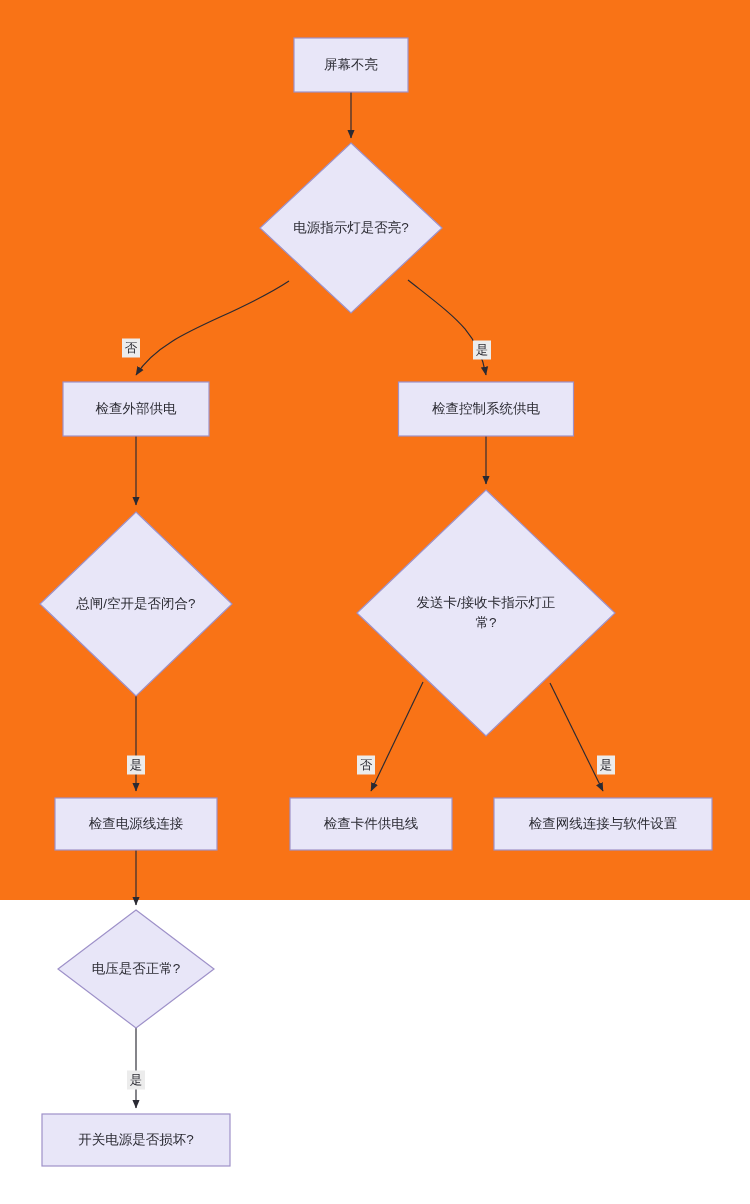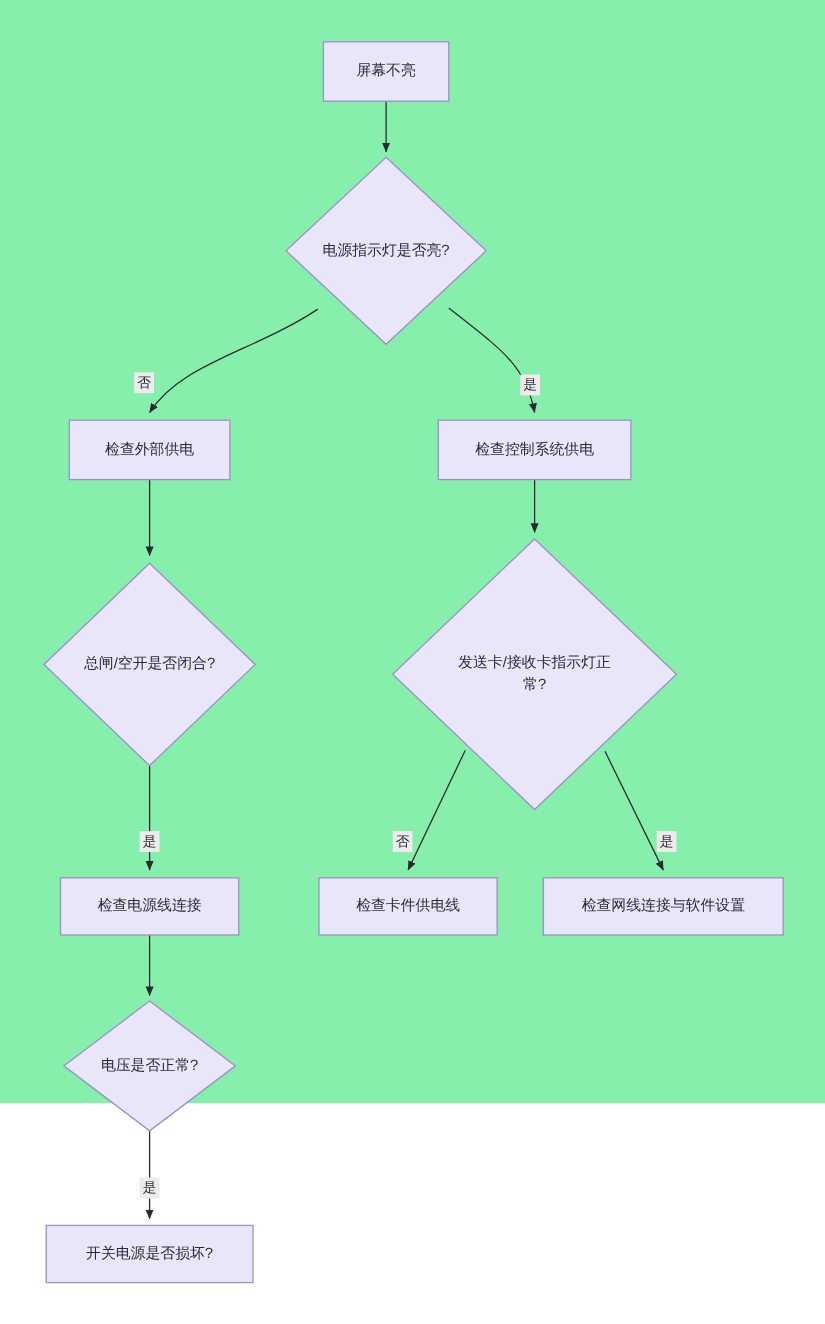--- a/index.html
+++ b/index.html
@@ -9,22 +9,22 @@
   }
   body {
     width: 750px;
     height: 1204px;
     font-family: "Liberation Sans", "DejaVu Sans", sans-serif;
     overflow: hidden;
   }
   #flowchart-root {
     position: relative;
     width: 750px;
-    height: 1003px;
-    background: #86efac;
+    height: 900px;
+    background: #f97316;
   }
   svg#flow-svg {
     display: block;
     width: 750px;
     height: 1204px;
   }
   .node-shape {
     fill: #e8e6f8;
     stroke: #9e91c9;
     stroke-width: 1.2;

